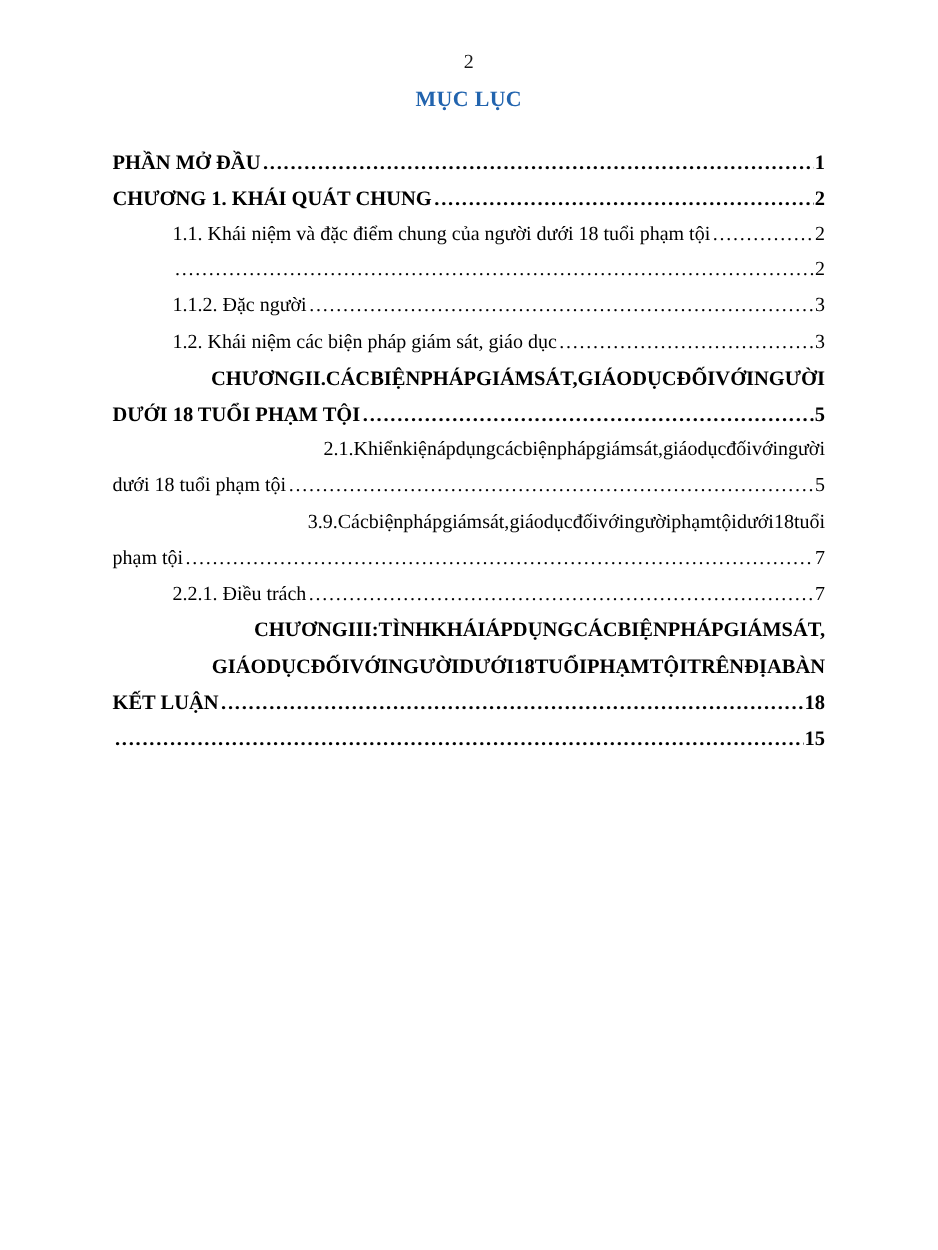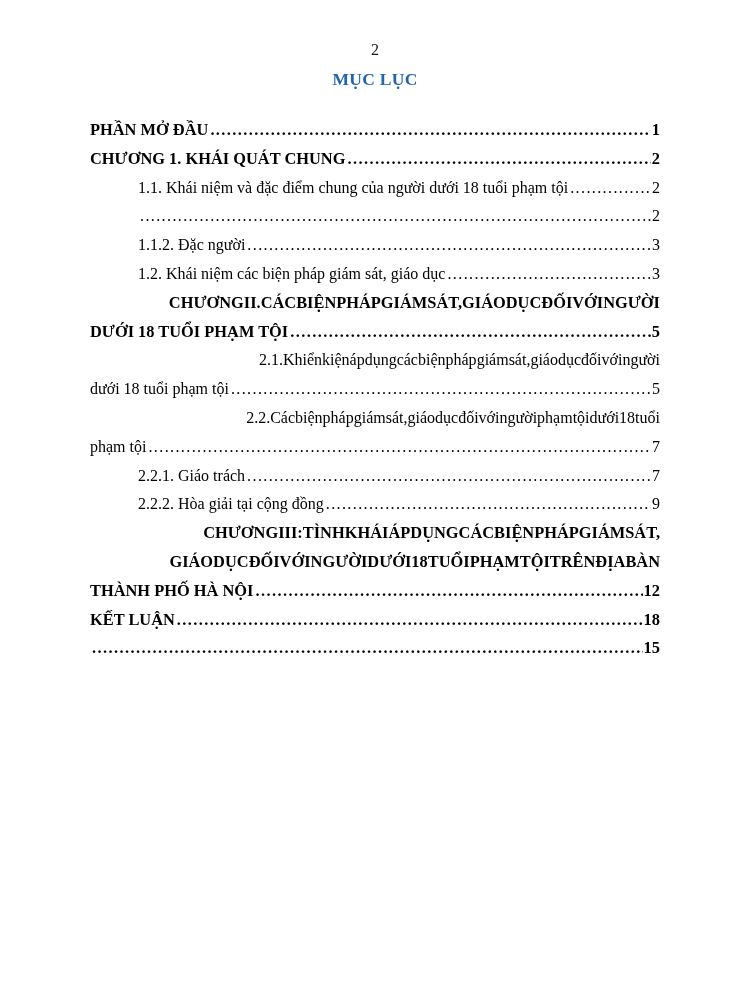--- a/index.html
+++ b/index.html
@@ -140,21 +140,21 @@
             <span>người</span>
           </div>
           <div class="toc-line last">
             <span class="txt">dưới 18 tuổi phạm tội</span>
             <span class="dots"></span>
             <span class="pg">5</span>
           </div>
         </div>
         <div class="toc-entry">
           <div class="toc-line spread indent">
-            <span>2.2.</span>
+            <span>3.9.</span>
             <span>Các</span>
             <span>biện</span>
             <span>pháp</span>
             <span>giám</span>
             <span>sát,</span>
             <span>giáo</span>
             <span>dục</span>
             <span>đối</span>
             <span>với</span>
             <span>người</span>
@@ -165,30 +165,23 @@
             <span>tuổi</span>
           </div>
           <div class="toc-line last">
             <span class="txt">phạm tội</span>
             <span class="dots"></span>
             <span class="pg">7</span>
           </div>
         </div>
         <div class="toc-entry">
           <div class="toc-line last indent">
-            <span class="txt">2.2.1. Giáo trách</span>
+            <span class="txt">2.2.1. Điều trách</span>
             <span class="dots"></span>
             <span class="pg">7</span>
-          </div>
-        </div>
-        <div class="toc-entry">
-          <div class="toc-line last indent">
-            <span class="txt">2.2.2. Hòa giải tại cộng đồng</span>
-            <span class="dots"></span>
-            <span class="pg">9</span>
           </div>
         </div>
         <div class="toc-entry bold">
           <div class="toc-line spread">
             <span>CHƯƠNG</span>
             <span>III:</span>
             <span>TÌNH</span>
             <span>KHÁI</span>
             <span>ÁP</span>
             <span>DỤNG</span>
@@ -206,25 +199,20 @@
             <span>NGƯỜI</span>
             <span>DƯỚI</span>
             <span>18</span>
             <span>TUỔI</span>
             <span>PHẠM</span>
             <span>TỘI</span>
             <span>TRÊN</span>
             <span>ĐỊA</span>
             <span>BÀN</span>
           </div>
-          <div class="toc-line last">
-            <span class="txt">THÀNH PHỐ HÀ NỘI</span>
-            <span class="dots"></span>
-            <span class="pg">12</span>
-          </div>
         </div>
         <div class="toc-entry bold">
           <div class="toc-line last">
             <span class="txt">KẾT LUẬN</span>
             <span class="dots"></span>
             <span class="pg">18</span>
           </div>
         </div>
         <div class="toc-entry bold">
           <div class="toc-line last">

